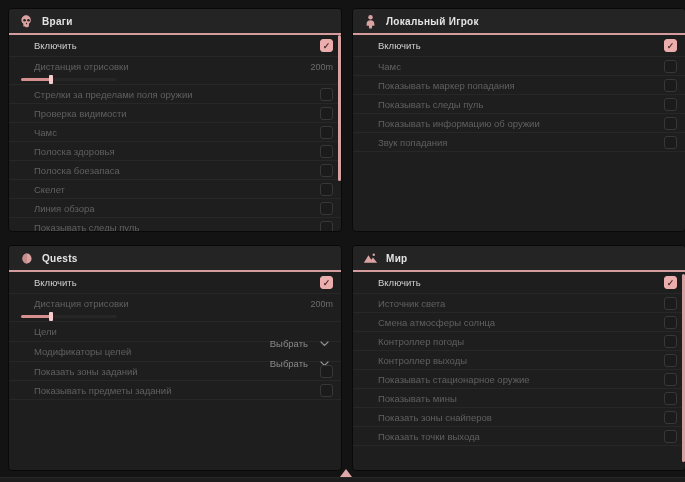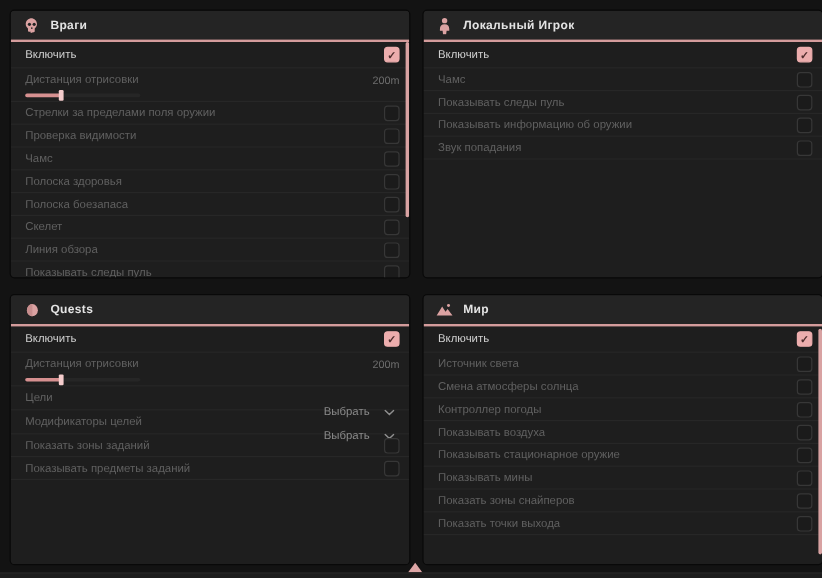--- a/index.html
+++ b/index.html
@@ -34,21 +34,21 @@
   .ptitle { font-size:10px; font-weight:bold; color:#e4e4e4; letter-spacing:.3px; }
 
   .rows { position:relative; }
   .row {
     display:flex; align-items:center; justify-content:space-between;
     height:19px;
     padding:0 8px 0 12px;
     border-bottom:1px solid #272727;
   }
   .row.bright { height:22px; }
-  .lbl { font-size:9.5px; color:#606060; white-space:nowrap; }
+  .lbl { font-size:9.5px; color:#606060; white-space:nowrap;margin-left:13px; }
   .row.bright .lbl { color:#cfcfcf; }
 
   
   .cb {
     width:13px; height:13px;
     border-radius:3px;
     background:#1b1b1b;
     border:1px solid #373737;
     display:flex; align-items:center; justify-content:center;
     font-size:9px; font-weight:bold; color:transparent;
@@ -181,20 +181,24 @@
   <div class="rows">
       <div class="row toggle bright">
         <span class="lbl">Включить</span>
         <div class="cb checked">✓</div>
       </div>
       <div class="row toggle">
         <span class="lbl">Чамс</span>
         <div class="cb"></div>
       </div>
       <div class="row toggle">
+        <span class="lbl">Показывать маркер попадания</span>
+        <div class="cb"></div>
+      </div>
+      <div class="row toggle">
         <span class="lbl">Показывать следы пуль</span>
         <div class="cb"></div>
       </div>
       <div class="row toggle">
         <span class="lbl">Показывать информацию об оружии</span>
         <div class="cb"></div>
       </div>
       <div class="row toggle">
         <span class="lbl">Звук попадания</span>
         <div class="cb"></div>
@@ -283,21 +287,21 @@
       </div>
       <div class="row toggle">
         <span class="lbl">Смена атмосферы солнца</span>
         <div class="cb"></div>
       </div>
       <div class="row toggle">
         <span class="lbl">Контроллер погоды</span>
         <div class="cb"></div>
       </div>
       <div class="row toggle">
-        <span class="lbl">Показывать воздуха</span>
+        <span class="lbl">Контроллер выходы</span>
         <div class="cb"></div>
       </div>
       <div class="row toggle">
         <span class="lbl">Показывать стационарное оружие</span>
         <div class="cb"></div>
       </div>
       <div class="row toggle">
         <span class="lbl">Показывать мины</span>
         <div class="cb"></div>
       </div>

